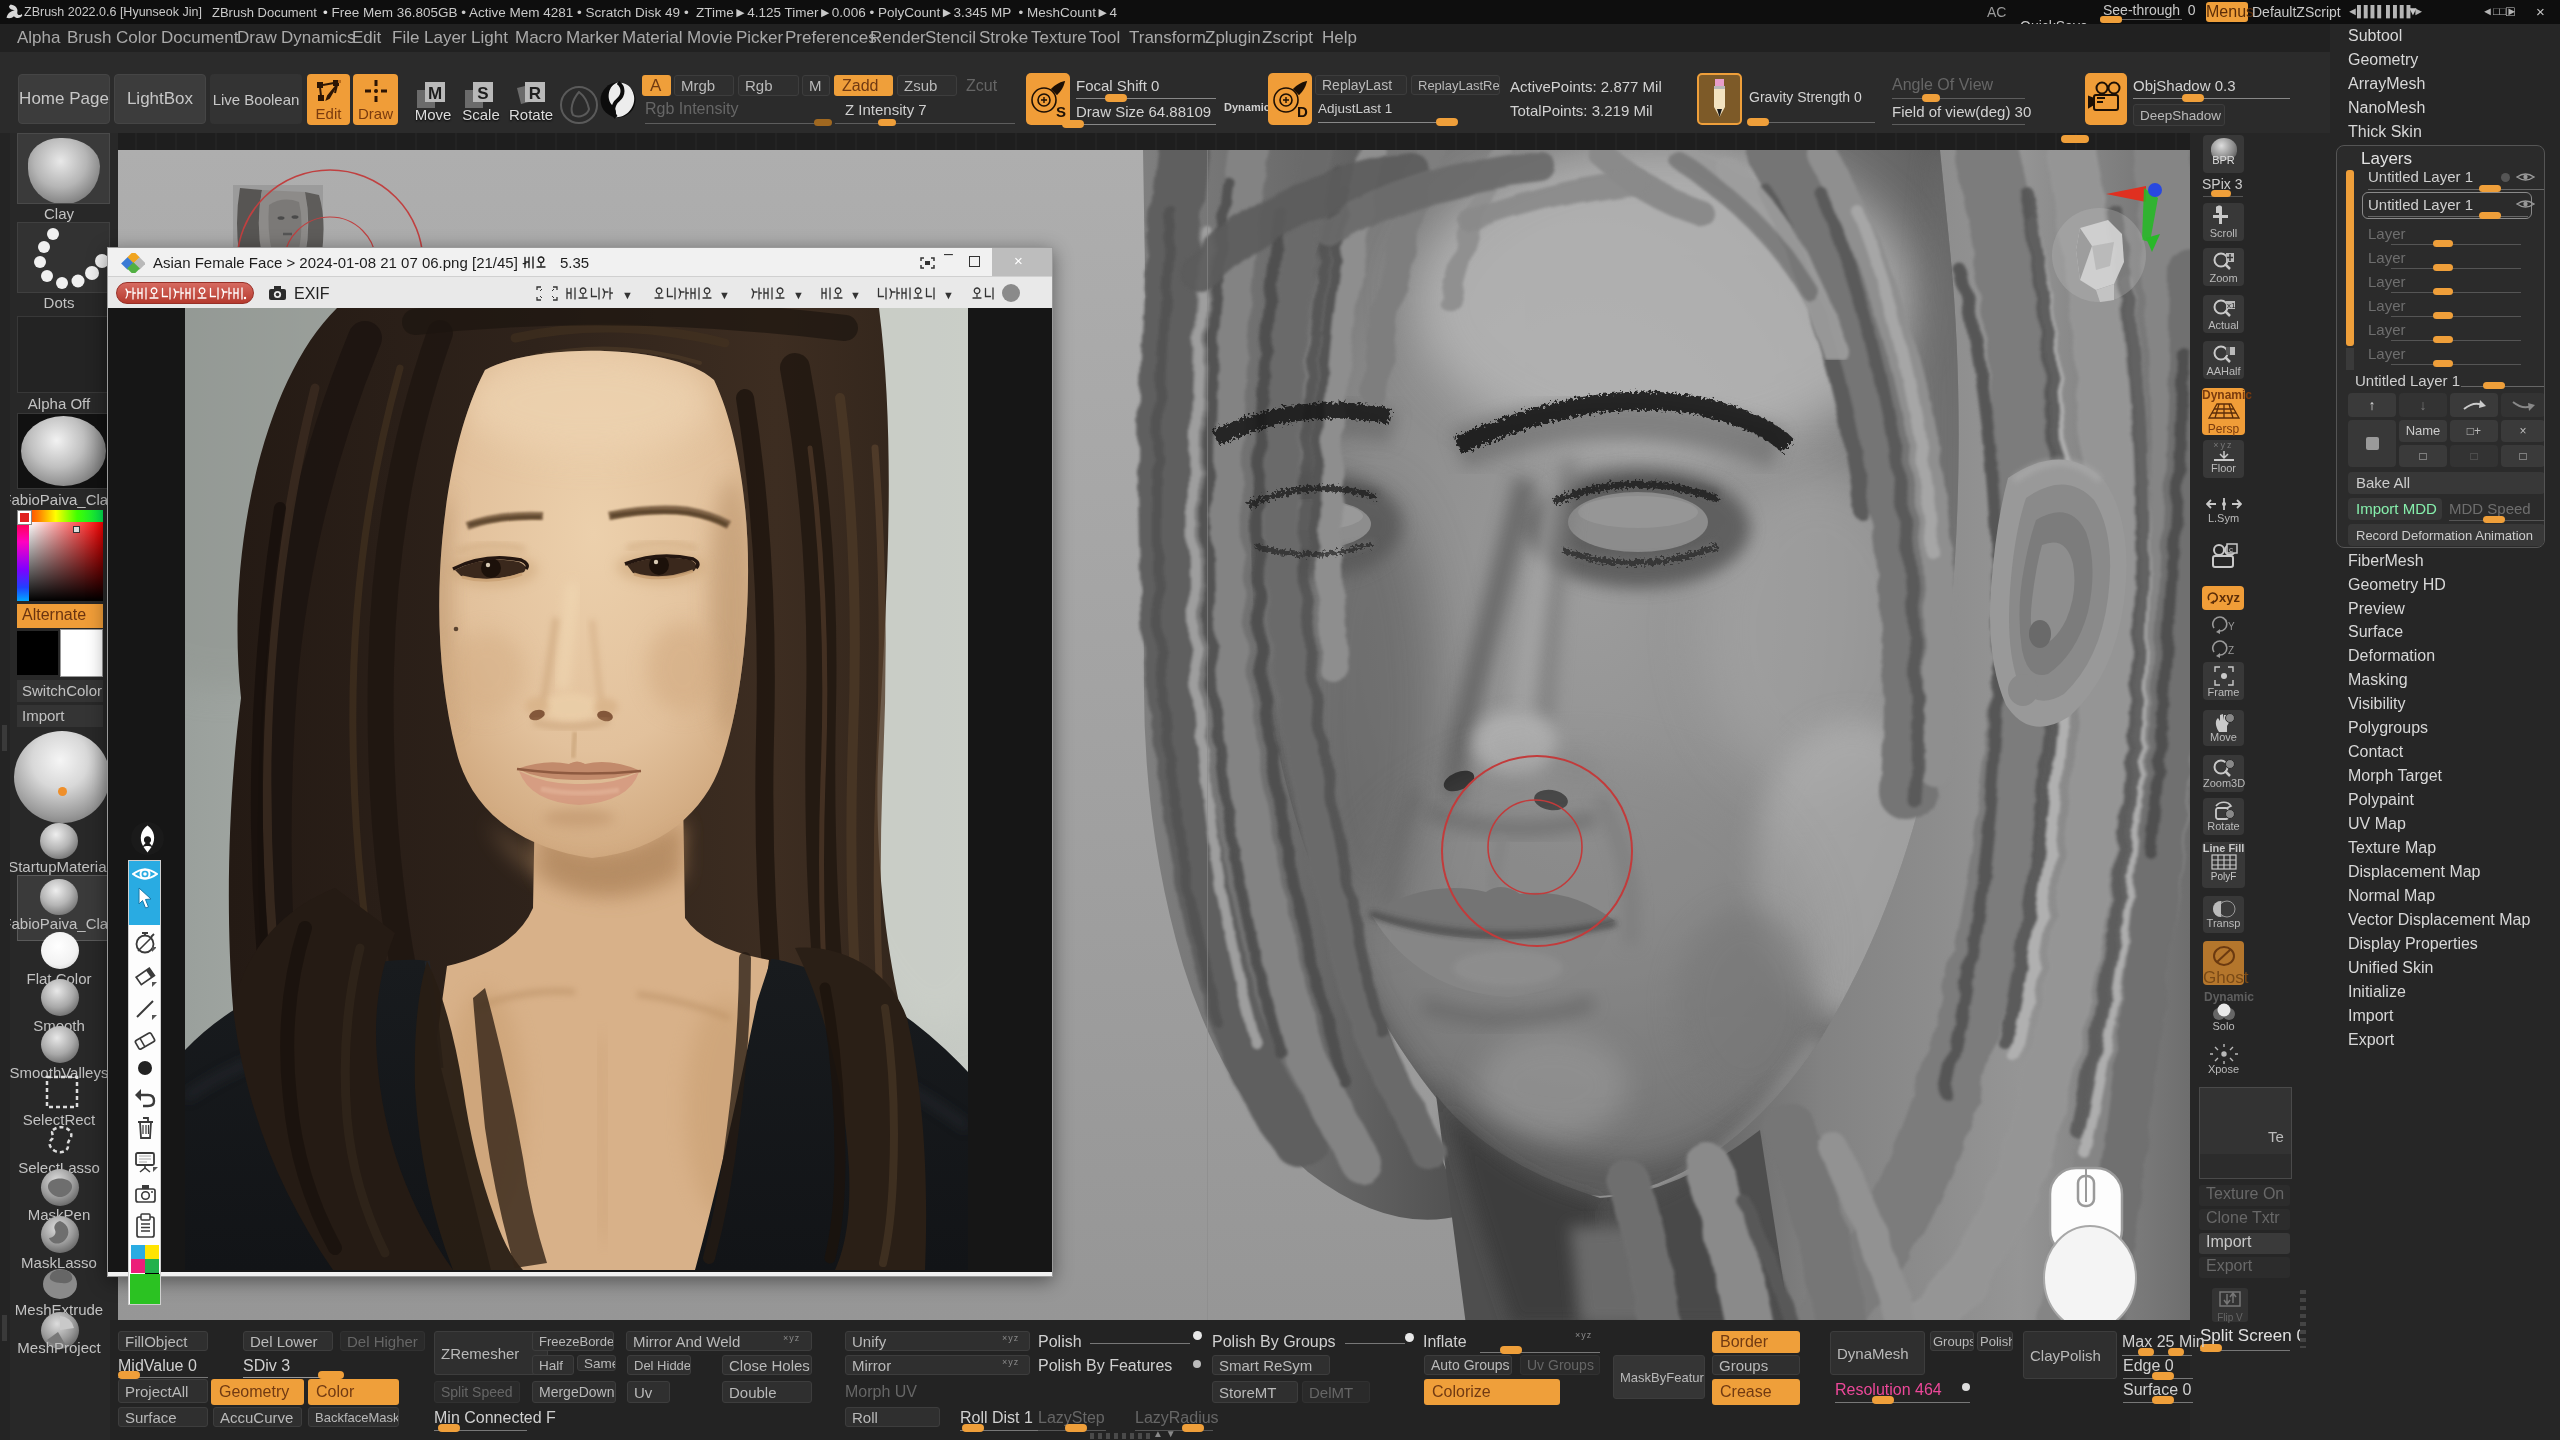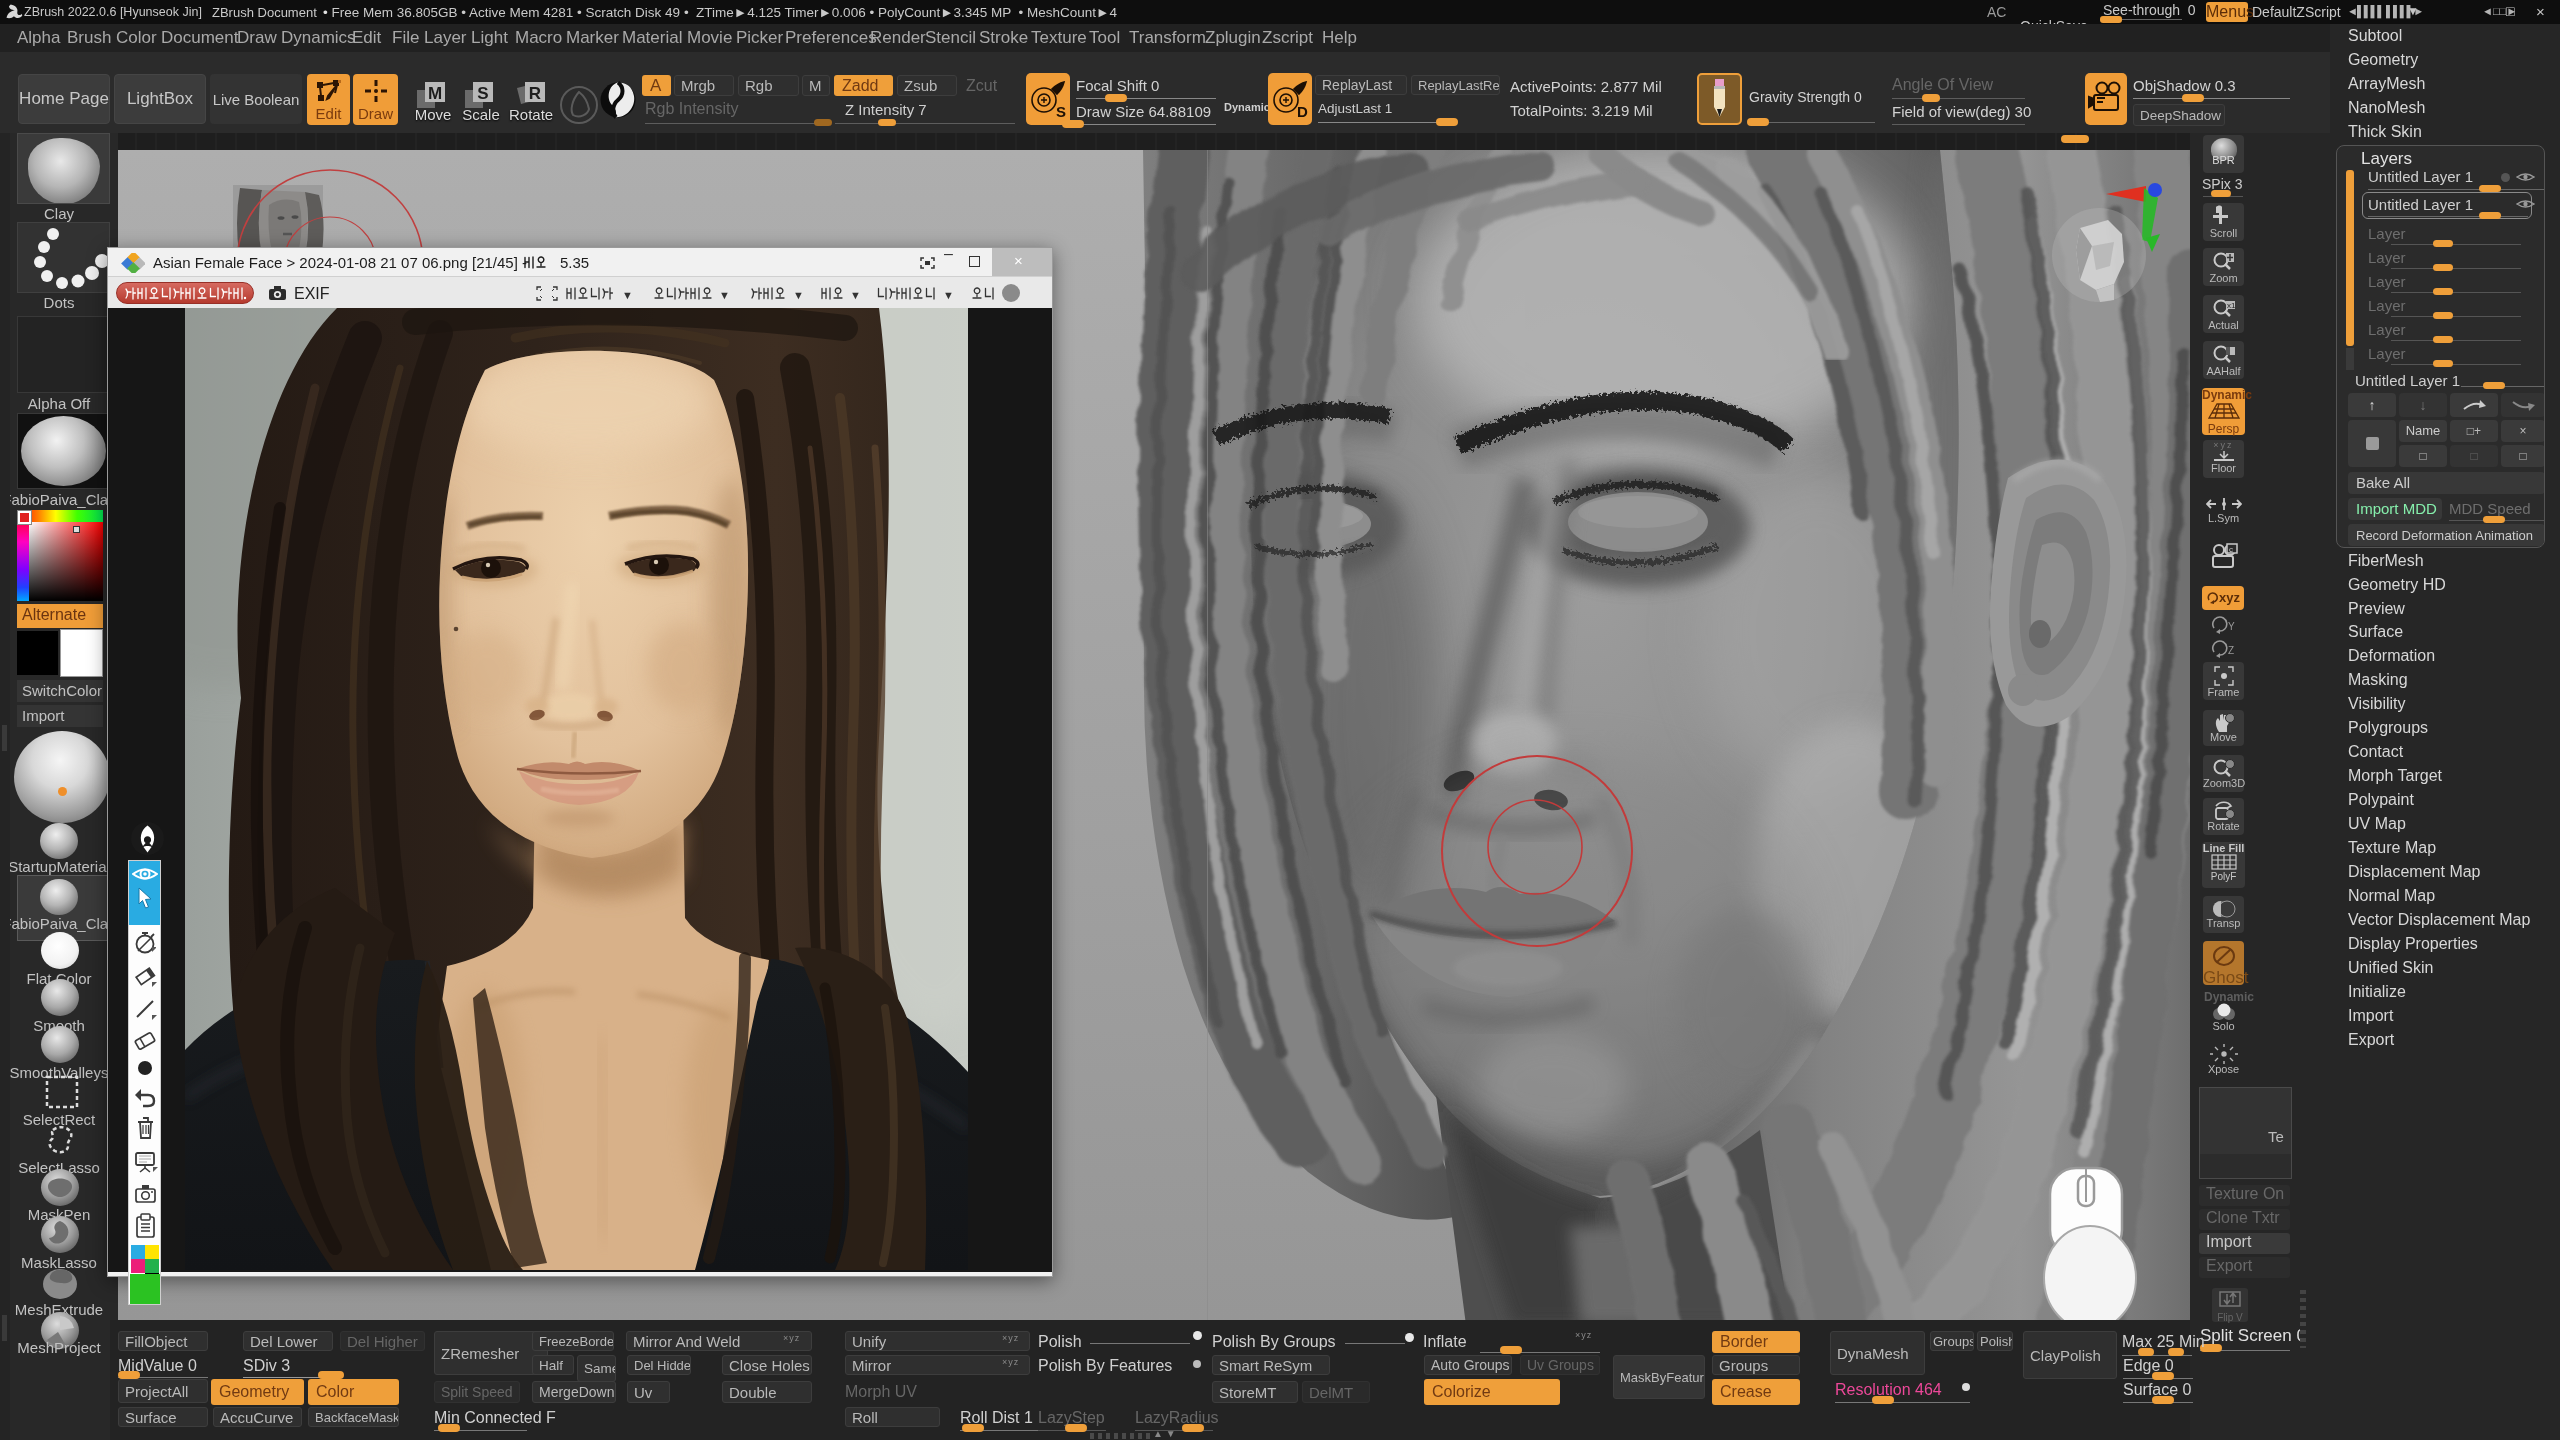--- a/index.html
+++ b/index.html
@@ -1115,21 +1115,21 @@
   <div class="knob" style="left:2138px;top:1348px;width:16px;"></div>
   <div class="knob" style="left:2168px;top:1348px;width:16px;"></div>
 
   <span class="lbl" style="left:118px;top:1357px;color:#d0d0d0;">MidValue 0</span>
   <div class="sl" style="left:118px;top:1377px;width:90px;background:#777;"></div>
   <div class="knob" style="left:118px;top:1371px;"></div>
   <span class="lbl" style="left:243px;top:1357px;color:#d0d0d0;">SDiv 3</span>
   <div class="sl" style="left:243px;top:1377px;width:90px;background:#999;"></div>
   <div class="knob" style="left:318px;top:1371px;width:26px;"></div>
   <div class="btn2" style="left:532px;top:1355px;width:42px;height:20px;font-size:13.5px;">Half</div>
-  <div class="btn2" style="left:577px;top:1355px;width:39px;height:27px;font-size:13.5px;text-align:center;">Same</div>
+  <div class="btn2" style="left:577px;top:1355px;width:39px;height:16px;font-size:13.5px;text-align:center;">Same</div>
   <div class="btn2" style="left:627px;top:1355px;width:64px;height:20px;font-size:13px;">Del Hidden</div>
   <div class="btn2" style="left:722px;top:1355px;width:90px;height:20px;font-size:15px;">Close Holes</div>
   <div class="btn2" style="left:845px;top:1355px;width:185px;height:20px;">Mirror</div>
   <span class="xyz" style="left:1002px;top:1357px;">×yz</span>
   <span class="lbl" style="left:1038px;top:1357px;color:#d0d0d0;">Polish By Features</span>
   <div class="abs" style="left:1193px;top:1360px;width:8px;height:8px;border-radius:50%;background:#bbb;"></div>
   <div class="btn2" style="left:1212px;top:1355px;width:118px;height:20px;font-size:15px;">Smart ReSym</div>
   <div class="btn2" style="left:1424px;top:1355px;width:88px;height:20px;font-size:14px;">Auto Groups</div>
   <div class="btn2 gry" style="left:1520px;top:1355px;width:80px;height:20px;font-size:14px;">Uv Groups</div>
   <div class="btn2" style="left:1613px;top:1355px;width:92px;height:44px;font-size:13px;background:#353535;">MaskByFeature</div>

